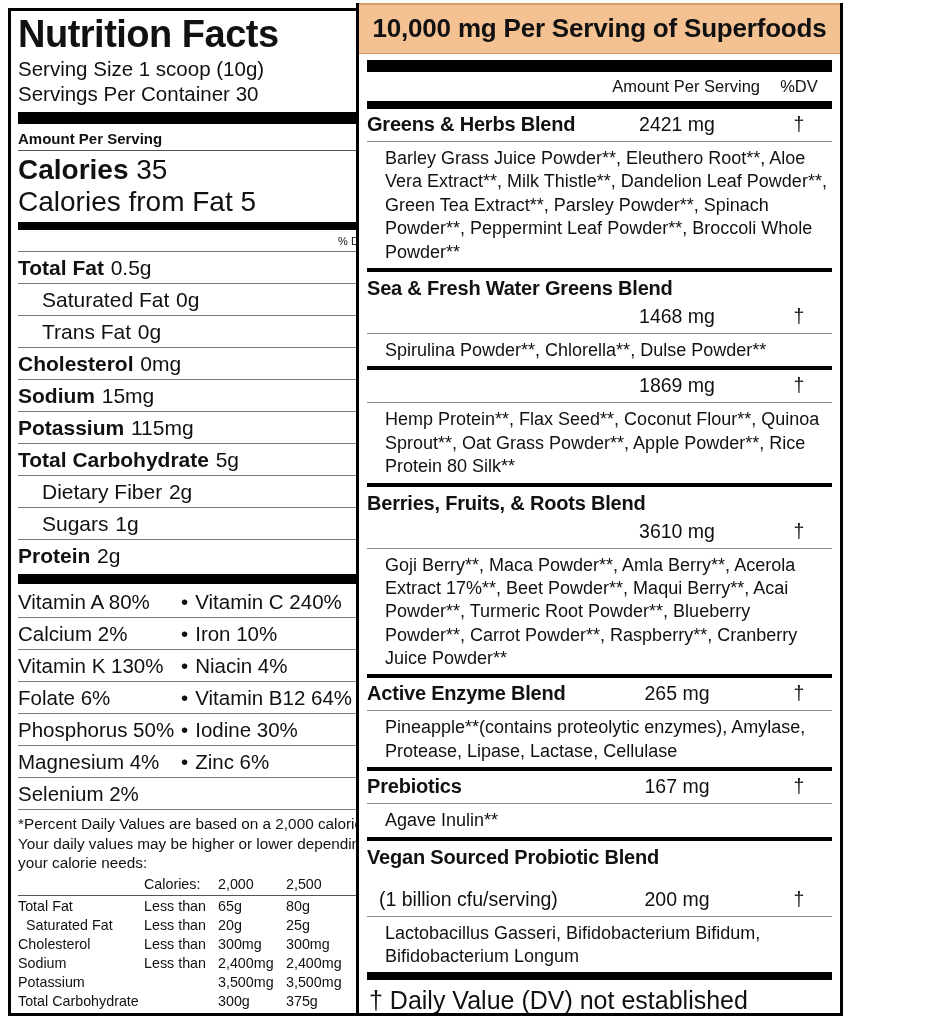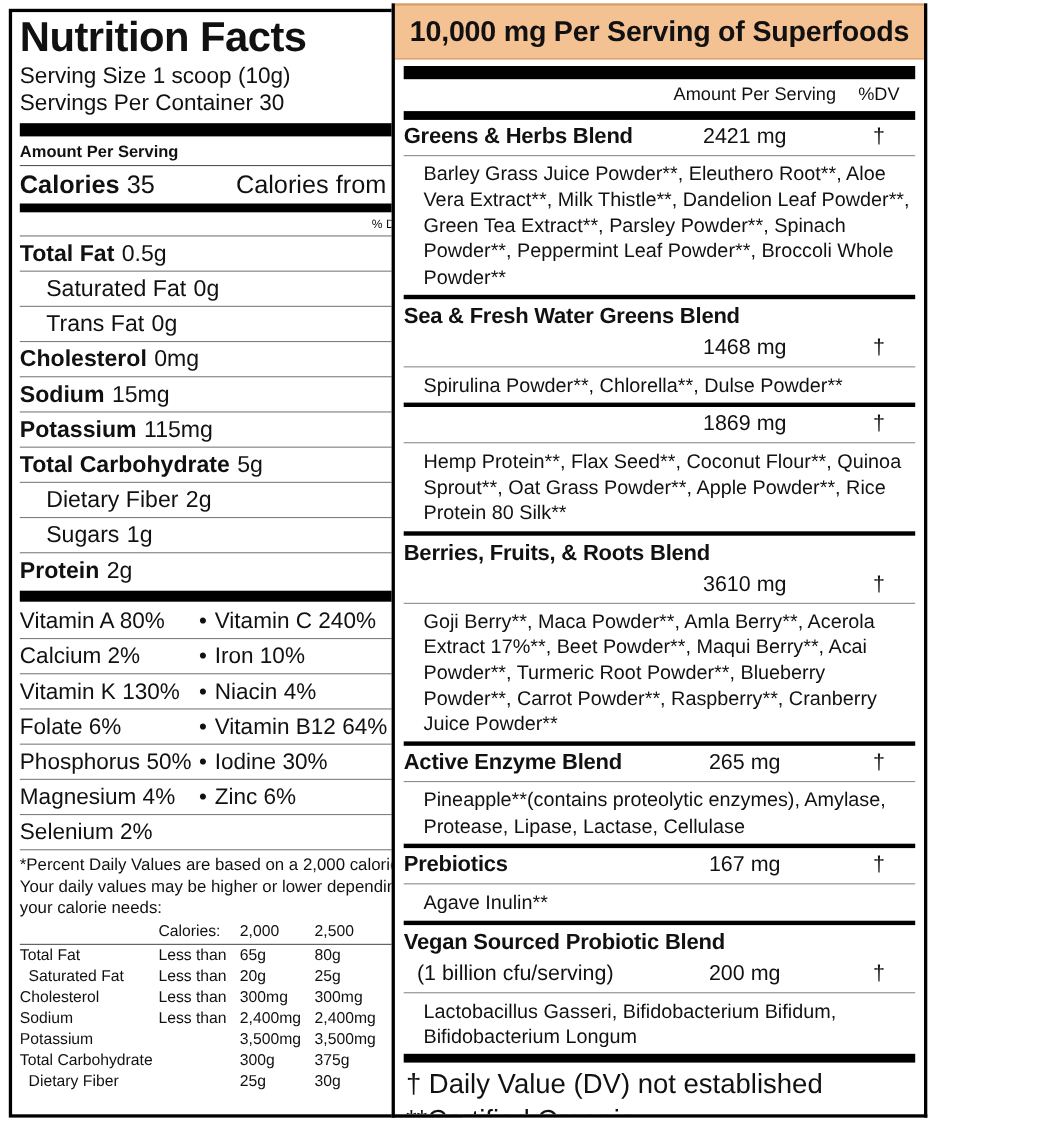--- a/index.html
+++ b/index.html
@@ -20,21 +20,21 @@
     padding: 2px 7px 4px 7px;
     overflow: hidden;
   }
   .nf-title { font-size: 38px; font-weight: bold; letter-spacing: -0.5px; line-height: 1.12; }
   .nf-serving { font-size: 20.5px; line-height: 1.26; }
   .bar { background: #000; }
   .bar-12 { height: 12px; margin: 5px 0 4px 0; }
   .bar-8  { height: 8px;  margin: 2px 0 2px 0; }
   .bar-10 { height: 10px; margin: 3px 0 2px 0; }
   .nf-aps { font-size: 15px; font-weight: bold; padding: 2px 0 3px 0; border-bottom: 1.5px solid #555; }
-  .nf-cal-row { display: flex; justify-content: space-between; align-items: baseline; font-size: 23px; padding: 3px 0 2px 0; }
+  .nf-cal-row { display: flex; justify-content: space-between; align-items: baseline; font-size: 28px; padding: 3px 0 2px 0; flex-direction: column; }
   .nf-cal-left b { font-weight: bold; }
   .nf-dv-head { text-align: right; font-size: 11px; font-weight: normal; padding: 3px 0 4px 0; border-bottom: 1px solid #777; }
   .nrow { display: flex; justify-content: space-between; align-items: baseline; font-size: 21px; padding: 3.5px 0; border-bottom: 1px solid #7d7d7d; }
   .nrow.last { border-bottom: none; }
   .nrow .nval { margin-left: 0.32em; }
   .nrow .ndv { font-weight: bold; }
   .nrow.indent { padding-left: 24px; }
   .nlabel-b { font-weight: bold; }
   .vrow { display: grid; grid-template-columns: 163px 1fr; align-items: baseline; font-size: 20.5px; padding: 3.5px 0; border-bottom: 1px solid #7d7d7d; }
   .vrow .bullet { margin-right: 7px; }
@@ -67,21 +67,21 @@
   .head-grid { display: grid; grid-template-columns: 1fr 178px 66px; align-items: baseline; }
   .sf-colhead { font-size: 16.5px; padding: 5px 0 5px 0; }
   .sf-colhead .c2 { text-align: right; padding-right: 6px; }
   .sf-colhead .c3 { text-align: center; }
   .blend { border-top: 4px solid #000; }
   .blend.first { border-top: none; }
   .bhead { padding: 4px 0 5px 0; font-size: 20px; }
   .bname { font-weight: bold; letter-spacing: -0.2px; }
   .bamt { text-align: center; font-weight: normal; font-size: 19.5px; }
   .bdv { text-align: center; font-weight: normal; font-size: 19.5px; }
-  .bsub { padding-left: 12px; font-weight: normal; font-size: 19.5px; }
+  .bsub { padding-left: 12px; font-weight: normal; font-size: 19.5px; margin-top: 14px; }
   .bname-solo { padding: 5px 0 1px 0; font-size: 20px; font-weight: bold; letter-spacing: -0.2px; }
   .bing {
     border-top: 1px solid #8c8c8c;
     font-size: 18px; line-height: 1.3;
     padding: 5px 4px 4px 18px;
   }
   .sf-foot { font-size: 25px; line-height: 1.25; padding: 5px 2px 2px 2px; }
 </style>
 </head>
 <body>

